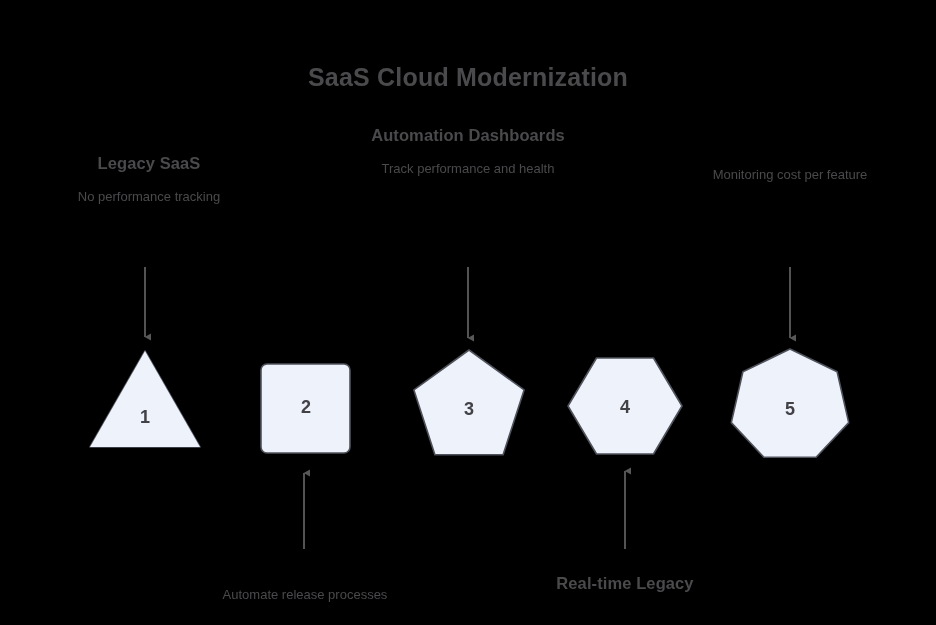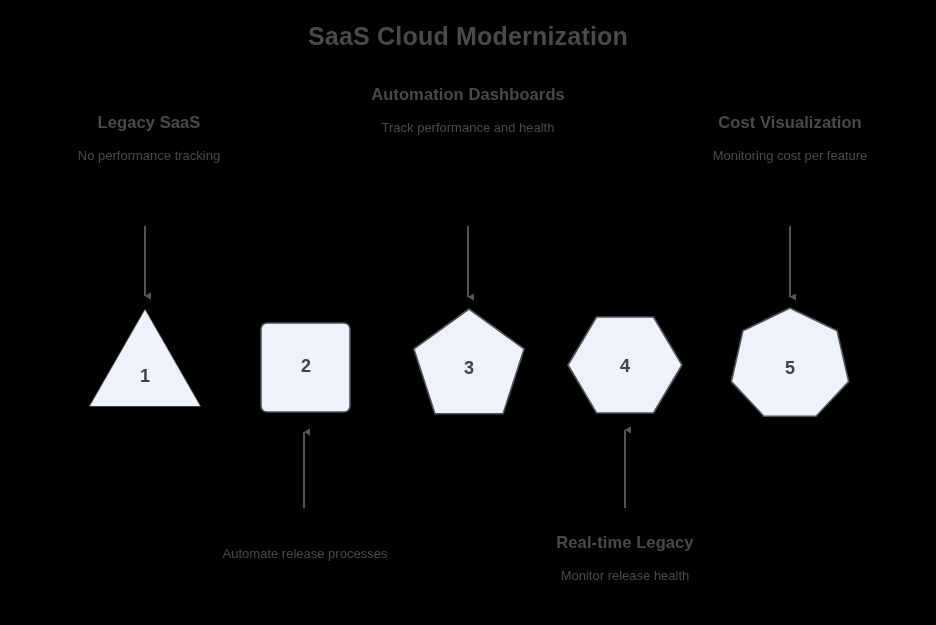--- a/index.html
+++ b/index.html
@@ -13,20 +13,21 @@
     position: relative;
     overflow: hidden;
     font-family: "Liberation Sans", sans-serif;
     -webkit-font-smoothing: antialiased;
   }
   #diagram-canvas {
     position: absolute;
     inset: 0;
     width: 936px;
     height: 486px;
+    margin-top: 41px;
   }
   .chart-title {
     position: absolute;
     top: 22px;
     left: 0;
     width: 936px;
     text-align: center;
     font-size: 25px;
     font-weight: bold;
     color: #4a4a4d;
@@ -85,31 +86,29 @@
     <div class="label-title">Legacy SaaS</div>
     <div class="label-desc">No performance tracking</div>
   </div>
 
   <div class="node-label" style="left:363px; top:84px;">
     <div class="label-title">Automation Dashboards</div>
     <div class="label-desc">Track performance and health</div>
   </div>
 
   <div class="node-label" style="left:685px; top:112px;">
-    <div class="label-title">Cost Visualization</div>
     <div class="label-desc">Monitoring cost per feature</div>
   </div>
 
   <div class="node-label" style="left:200px; top:532px;">
     <div class="label-desc">Automate release processes</div>
   </div>
 
   <div class="node-label" style="left:520px; top:532px;">
     <div class="label-title">Real-time Legacy</div>
-    <div class="label-desc">Monitor release health</div>
   </div>
 
   <svg class="arrow-layer" width="936" height="625" viewBox="0 0 936 625">
     <defs>
       <marker id="ah-down" markerWidth="9" markerHeight="9" refX="4.5" refY="7.4" orient="auto" markerUnits="userSpaceOnUse">
         <path d="M1.1 1.4 L4.5 7.8 L7.9 1.4 Z" fill="#585858"></path>
       </marker>
       <marker id="ah-up" markerWidth="9" markerHeight="9" refX="4.5" refY="1.6" orient="auto" markerUnits="userSpaceOnUse">
         <path d="M1.1 7.6 L4.5 1.2 L7.9 7.6 Z" fill="#585858"></path>
       </marker>

